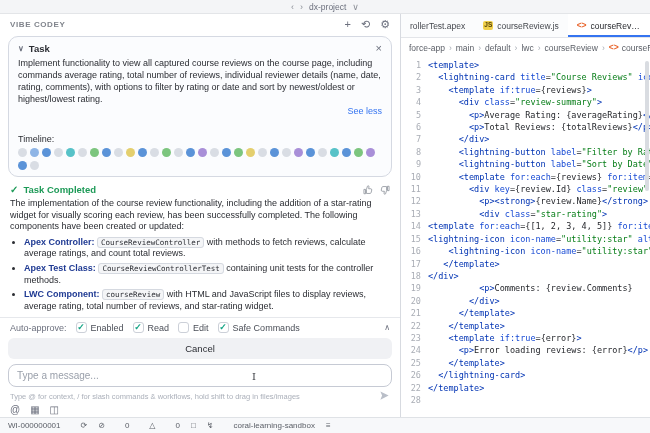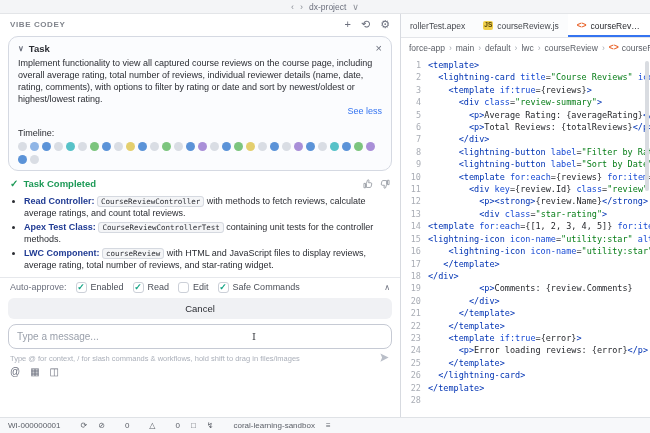--- a/index.html
+++ b/index.html
@@ -22,21 +22,21 @@
   .panel-title { font-size:8px; font-weight:bold; color:#80848c; letter-spacing:.6px; }
   .pt-icons { margin-left:auto; display:flex; gap:10px; color:#6c707e; font-size:11px; line-height:1; }
   .pt-icons span { cursor:default; }
 
   .task-card { margin:1px 8px 5px; border:1px solid #d5d9e2; border-radius:10px; background:#fbfcfe; padding:5px 9px 6px; }
   .task-head { display:flex; align-items:center; gap:5px; font-size:9.5px; font-weight:bold; color:#2b2d33; }
   .chev { color:#6c707e; font-size:8px; }
   .task-close { margin-left:auto; color:#6c707e; font-size:11px; font-weight:normal; }
   .task-desc { font-size:9px; line-height:12px; color:#2b2d33; margin-top:3px; }
   .see-less { text-align:right; font-size:9px; color:#3574f0; margin-top:1px; }
-  .timeline { display:flex; flex-wrap:wrap; align-items:center; gap:3px; margin-top:12px; row-gap:4px; }
+  .timeline { display:flex; flex-wrap:wrap; align-items:center; gap:3px; margin-top:18px; row-gap:4px; }
   .timeline-label { font-size:9px; color:#2b2d33; margin-right:4px; }
   .dot { width:9px; height:9px; border-radius:50%; display:inline-block; }
 
   .completed-head { display:flex; align-items:center; gap:5px; margin:2px 10px 3px; }
   .check { color:#1d9a57; font-size:10px; font-weight:bold; }
   .completed-title { font-size:9.5px; font-weight:bold; color:#1d9a57; }
   .thumbs { margin-left:auto; display:flex; gap:7px; align-items:center; }
   .summary { font-size:9px; line-height:11.6px; color:#2b2d33; margin:0 10px; }
   .components { margin:4px 10px 2px 24px; }
   .components li { font-size:9px; line-height:11.6px; margin-bottom:3px; color:#2b2d33; }
@@ -113,21 +113,21 @@
         <span>⚙</span>
       </span>
     </div>
 
     <div class="task-card">
       <div class="task-head">
         <span class="chev">∨</span>
         <span>Task</span>
         <span class="task-close">×</span>
       </div>
-      <div class="task-desc">Implement functionality to view all captured course reviews on the course page, including overall average rating, total number of reviews, individual reviewer details (name, date, rating, comments), with options to filter by rating or date and sort by newest/oldest or highest/lowest rating.</div>
+      <div class="task-desc">Implement functionality to view all captured course reviews on the course page, including commands average rating, total number of reviews, individual reviewer details (name, date, rating, comments), with options to filter by rating or date and sort by newest/oldest or highest/lowest rating.</div>
       <div class="see-less">See less</div>
       <div class="timeline">
         <span class="timeline-label">Timeline:</span>
         <span class="timeline" style="margin-top:0" id="timeline-dots">
             <span class="dot" style="background: rgb(217, 221, 228);"></span>
             <span class="dot" style="background: rgb(143, 181, 230);"></span>
             <span class="dot" style="background: rgb(91, 147, 216);"></span>
             <span class="dot" style="background: rgb(217, 221, 228);"></span>
             <span class="dot" style="background: rgb(87, 194, 200);"></span>
             <span class="dot" style="background: rgb(217, 221, 228);"></span>
@@ -166,22 +166,23 @@
       <span class="completed-title">Task Completed</span>
       <span class="thumbs">
         <svg width="10" height="10" viewBox="0 0 16 16">
             <path d="M1.5 7h2.5v7H1.5z M5.5 13.5h5.7c.9 0 1.6-.6 1.8-1.4l1-4.2c.2-1-.5-1.9-1.5-1.9H9l.6-3.1c.2-.9-.5-1.7-1.4-1.7-.4 0-.8.2-1 .6L5.5 7z" fill="none" stroke="#8e939b" stroke-width="1.3"></path>
           </svg>
         <svg width="10" height="10" viewBox="0 0 16 16" style="transform:rotate(180deg)">
             <path d="M1.5 7h2.5v7H1.5z M5.5 13.5h5.7c.9 0 1.6-.6 1.8-1.4l1-4.2c.2-1-.5-1.9-1.5-1.9H9l.6-3.1c.2-.9-.5-1.7-1.4-1.7-.4 0-.8.2-1 .6L5.5 7z" fill="none" stroke="#8e939b" stroke-width="1.3"></path>
           </svg>
       </span>
     </div>
+    <div class="summary">The implementation of the course review functionality, including the addition of a star-rating widget for visually scoring each review, has been successfully completed. The following components have been created or updated:</div>
     <ul class="components" id="components-list">
-        <li><span class="b-label">Read Controller: </span><code class="chip">CourseReviewController</code><span> with methods to fetch reviews, calculate average ratings, and count total reviews.</span></li>
+        <li><span class="b-label">Apex Controller: </span><code class="chip">CourseReviewController</code><span> with methods to fetch reviews, calculate average ratings, and count total reviews.</span></li>
         <li><span class="b-label">Apex Test Class: </span><code class="chip">CourseReviewControllerTest</code><span> containing unit tests for the controller methods.</span></li>
         <li><span class="b-label">LWC Component: </span><code class="chip">courseReview</code><span> with HTML and JavaScript files to display reviews, average rating, total number of reviews, and star-rating widget.</span></li>
       </ul>
 
     <div class="divider"></div>
     <div class="auto-row">
       <span class="aa-title">Auto-approve:</span>
       <span class="auto-row" style="padding:0" id="aa-options">
           <span class="aa-opt">
             <span class="cb">✓</span>

